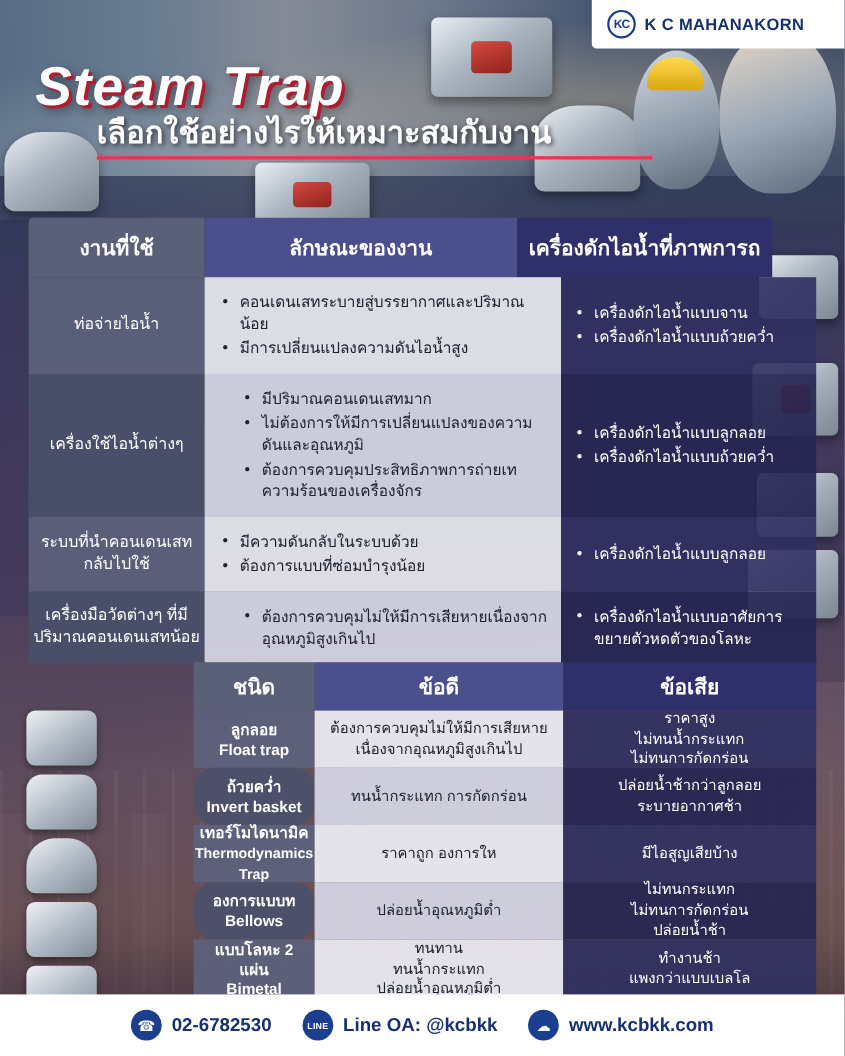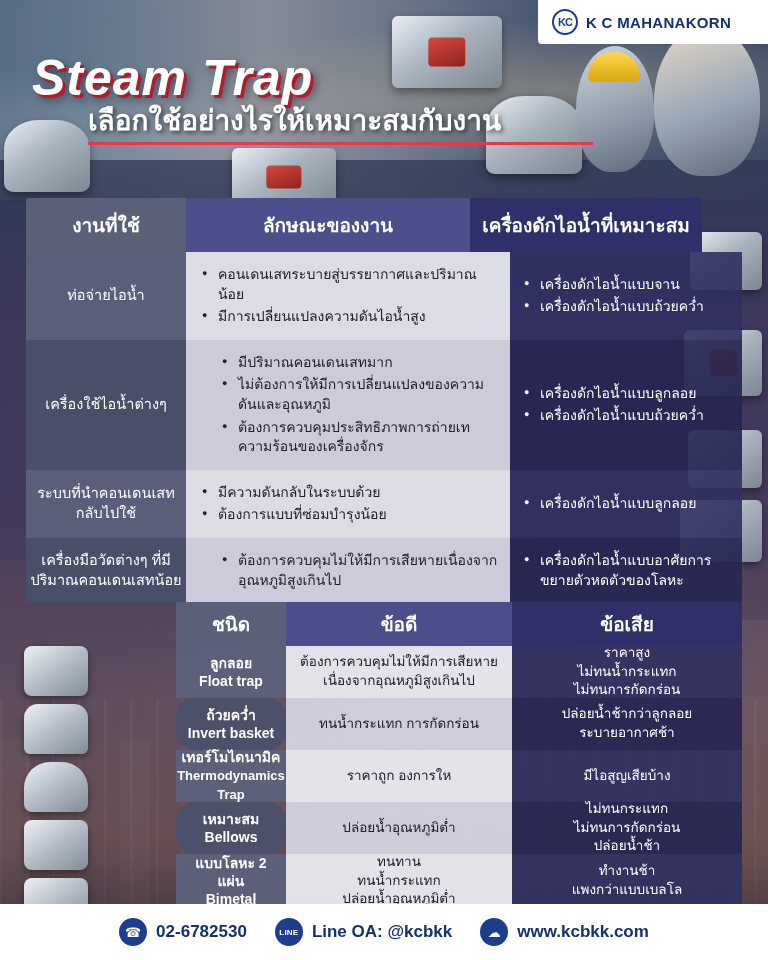--- a/index.html
+++ b/index.html
@@ -230,21 +230,21 @@
   </div>
 
   <div class="title-main">Steam Trap</div>
   <div class="title-sub">เลือกใช้อย่างไรให้เหมาะสมกับงาน</div>
   <div class="title-underline"></div>
 
   <div class="table1">
     <div class="t1-head">
       <div class="t1-h1">งานที่ใช้</div>
       <div class="t1-h2">ลักษณะของงาน</div>
-      <div class="t1-h3">เครื่องดักไอน้ำที่เหมาะสม</div>
+      <div class="t1-h3">เครื่องดักไอน้ำที่ภาพการถ</div>
     </div>
 
     <div class="t1-row odd">
       <div class="t1-c1">ท่อจ่ายไอน้ำ</div>
       <div class="t1-c2">
         <ul class="bullets">
           <li>คอนเดนเสทระบายสู่บรรยากาศและปริมาณน้อย</li>
           <li>มีการเปลี่ยนแปลงความดันไอน้ำสูง</li>
         </ul>
       </div>
@@ -351,21 +351,21 @@
           <span style="font-size:13px">Thermodynamics Trap</span>
         </span>
       </div>
       <div class="t2-c2" style="white-space:pre-line">ราคาถูก องการให</div>
       <div class="t2-c3" style="white-space:pre-line">มีไอสูญเสียบ้าง</div>
     </div>
 
     <div class="t2-row even" style="height:52px">
       <div class="t2-c1">
         <span>
-          <span>เหมาะสม</span><br>
+          <span>องการแบบท</span><br>
           <span>Bellows</span>
         </span>
       </div>
       <div class="t2-c2" style="white-space:pre-line">ปล่อยน้ำอุณหภูมิต่ำ</div>
       <div class="t2-c3" style="white-space:pre-line">ไม่ทนกระแทก
 ไม่ทนการกัดกร่อน
 ปล่อยน้ำช้า</div>
     </div>
 
     <div class="t2-row odd" style="height:54px">

